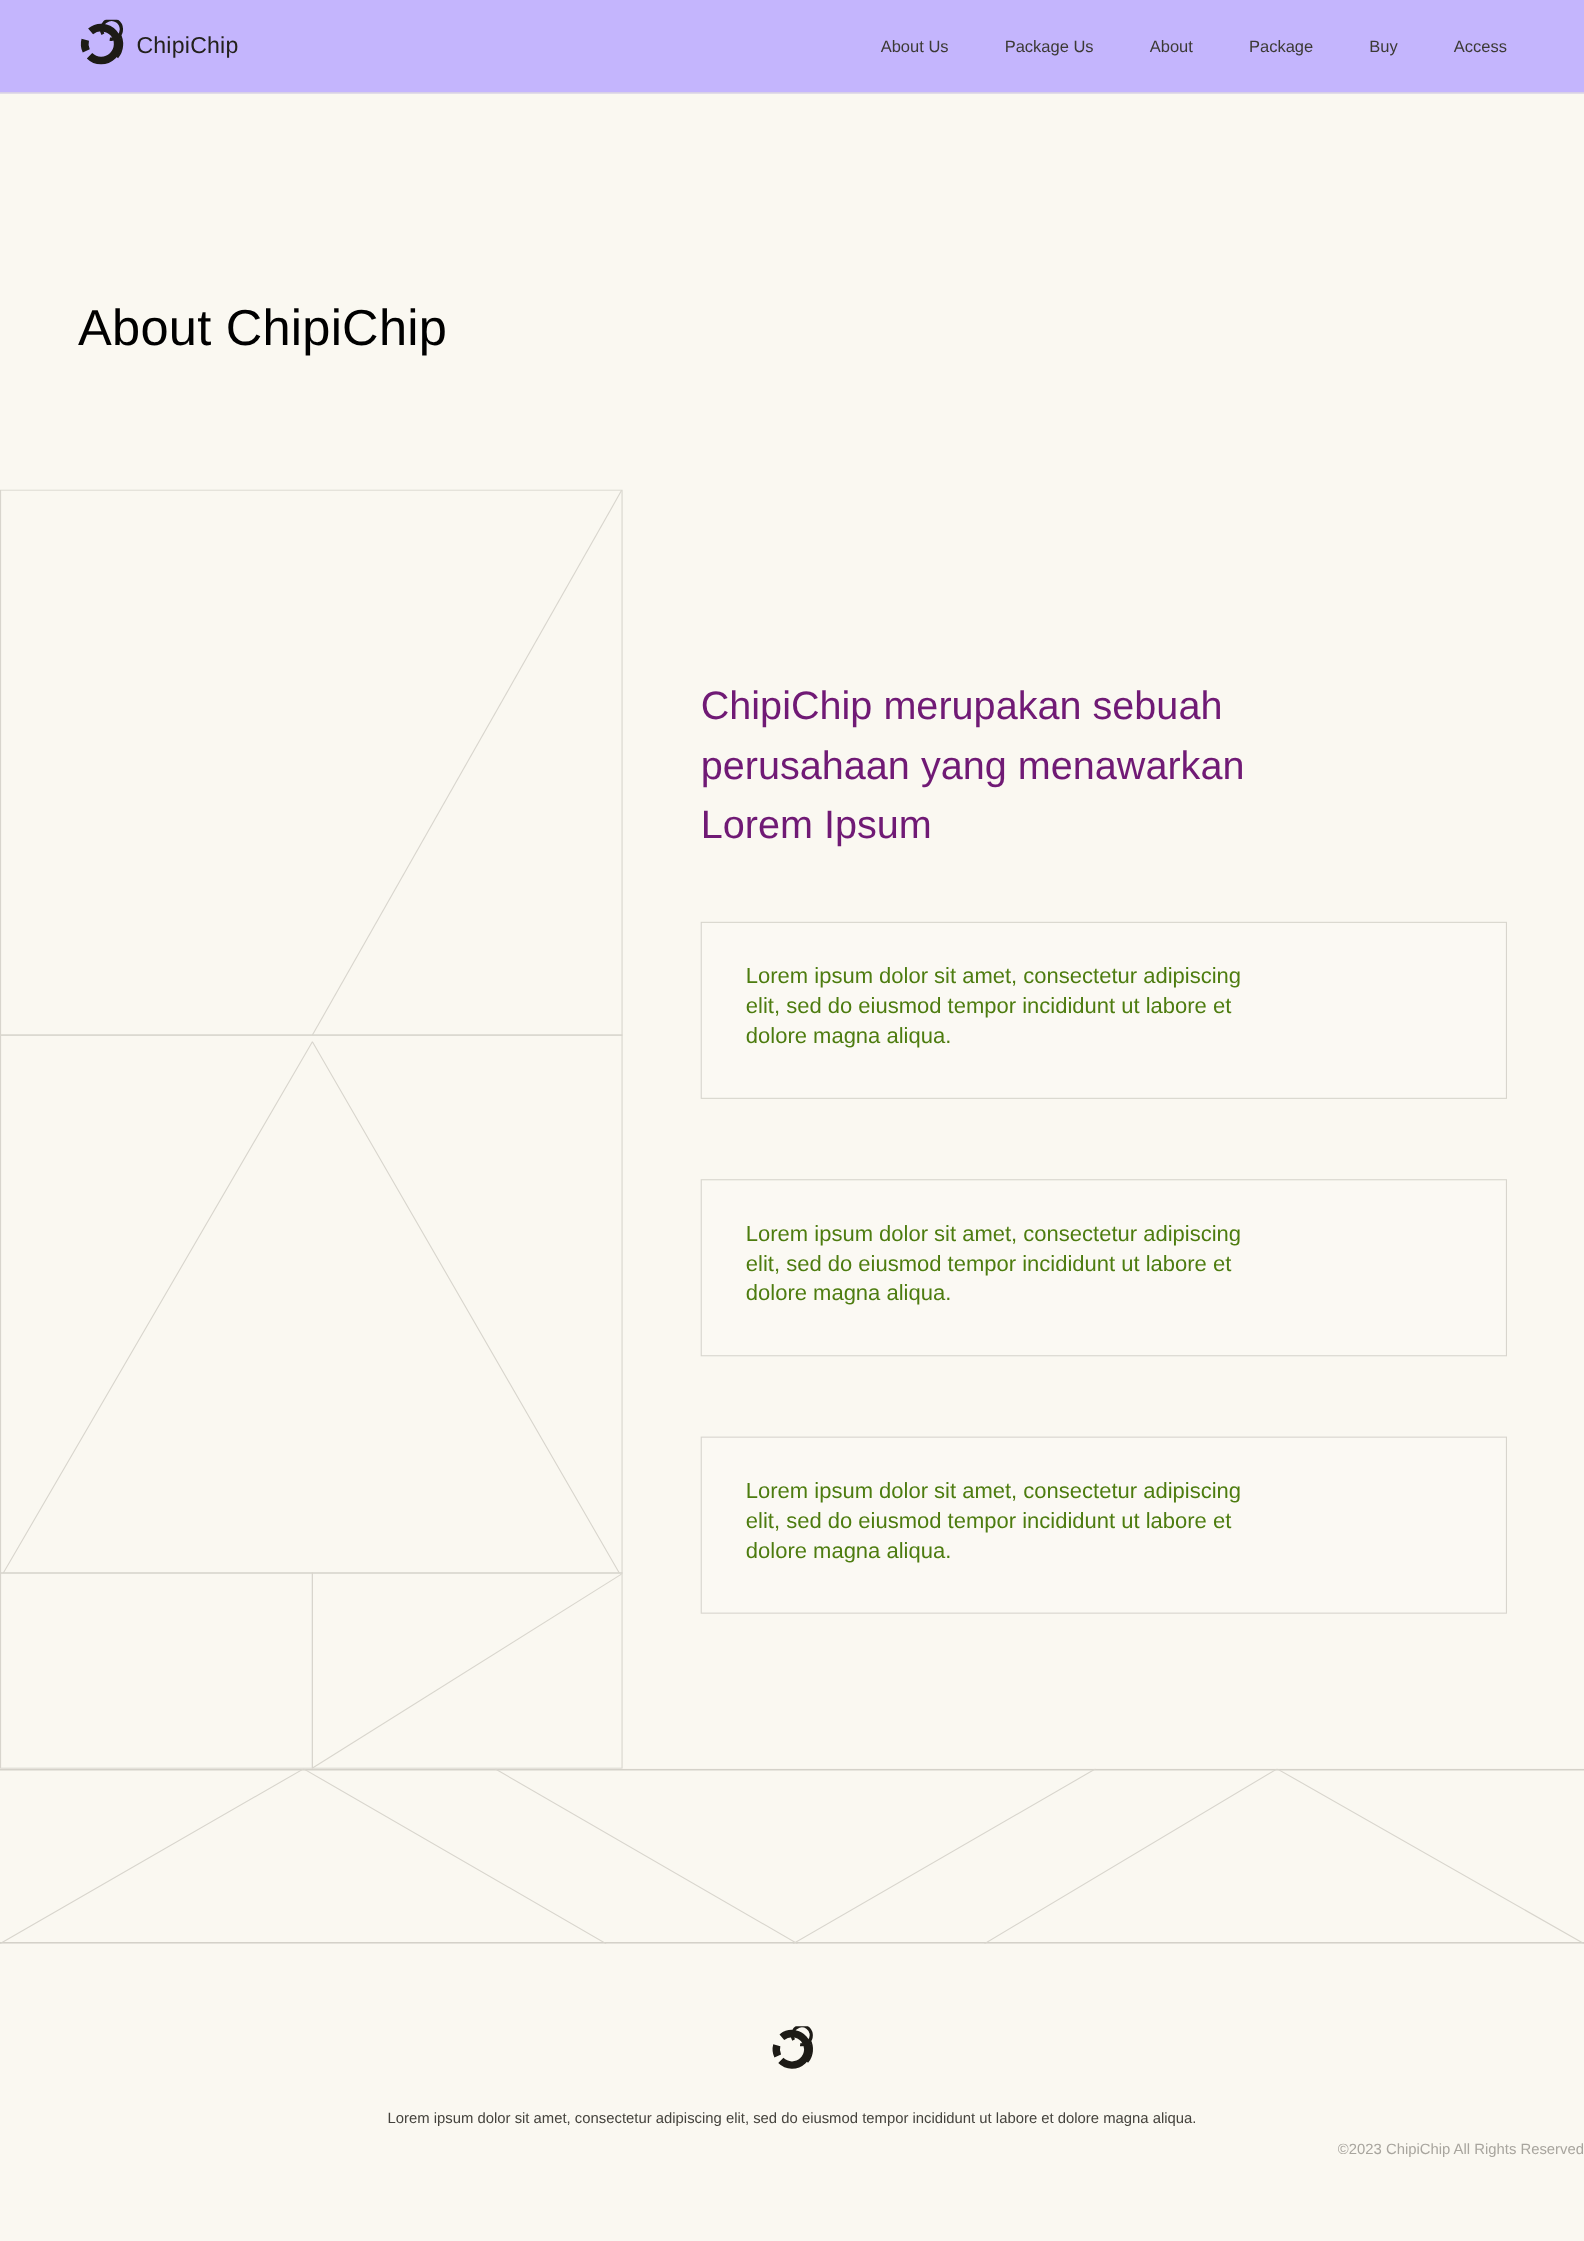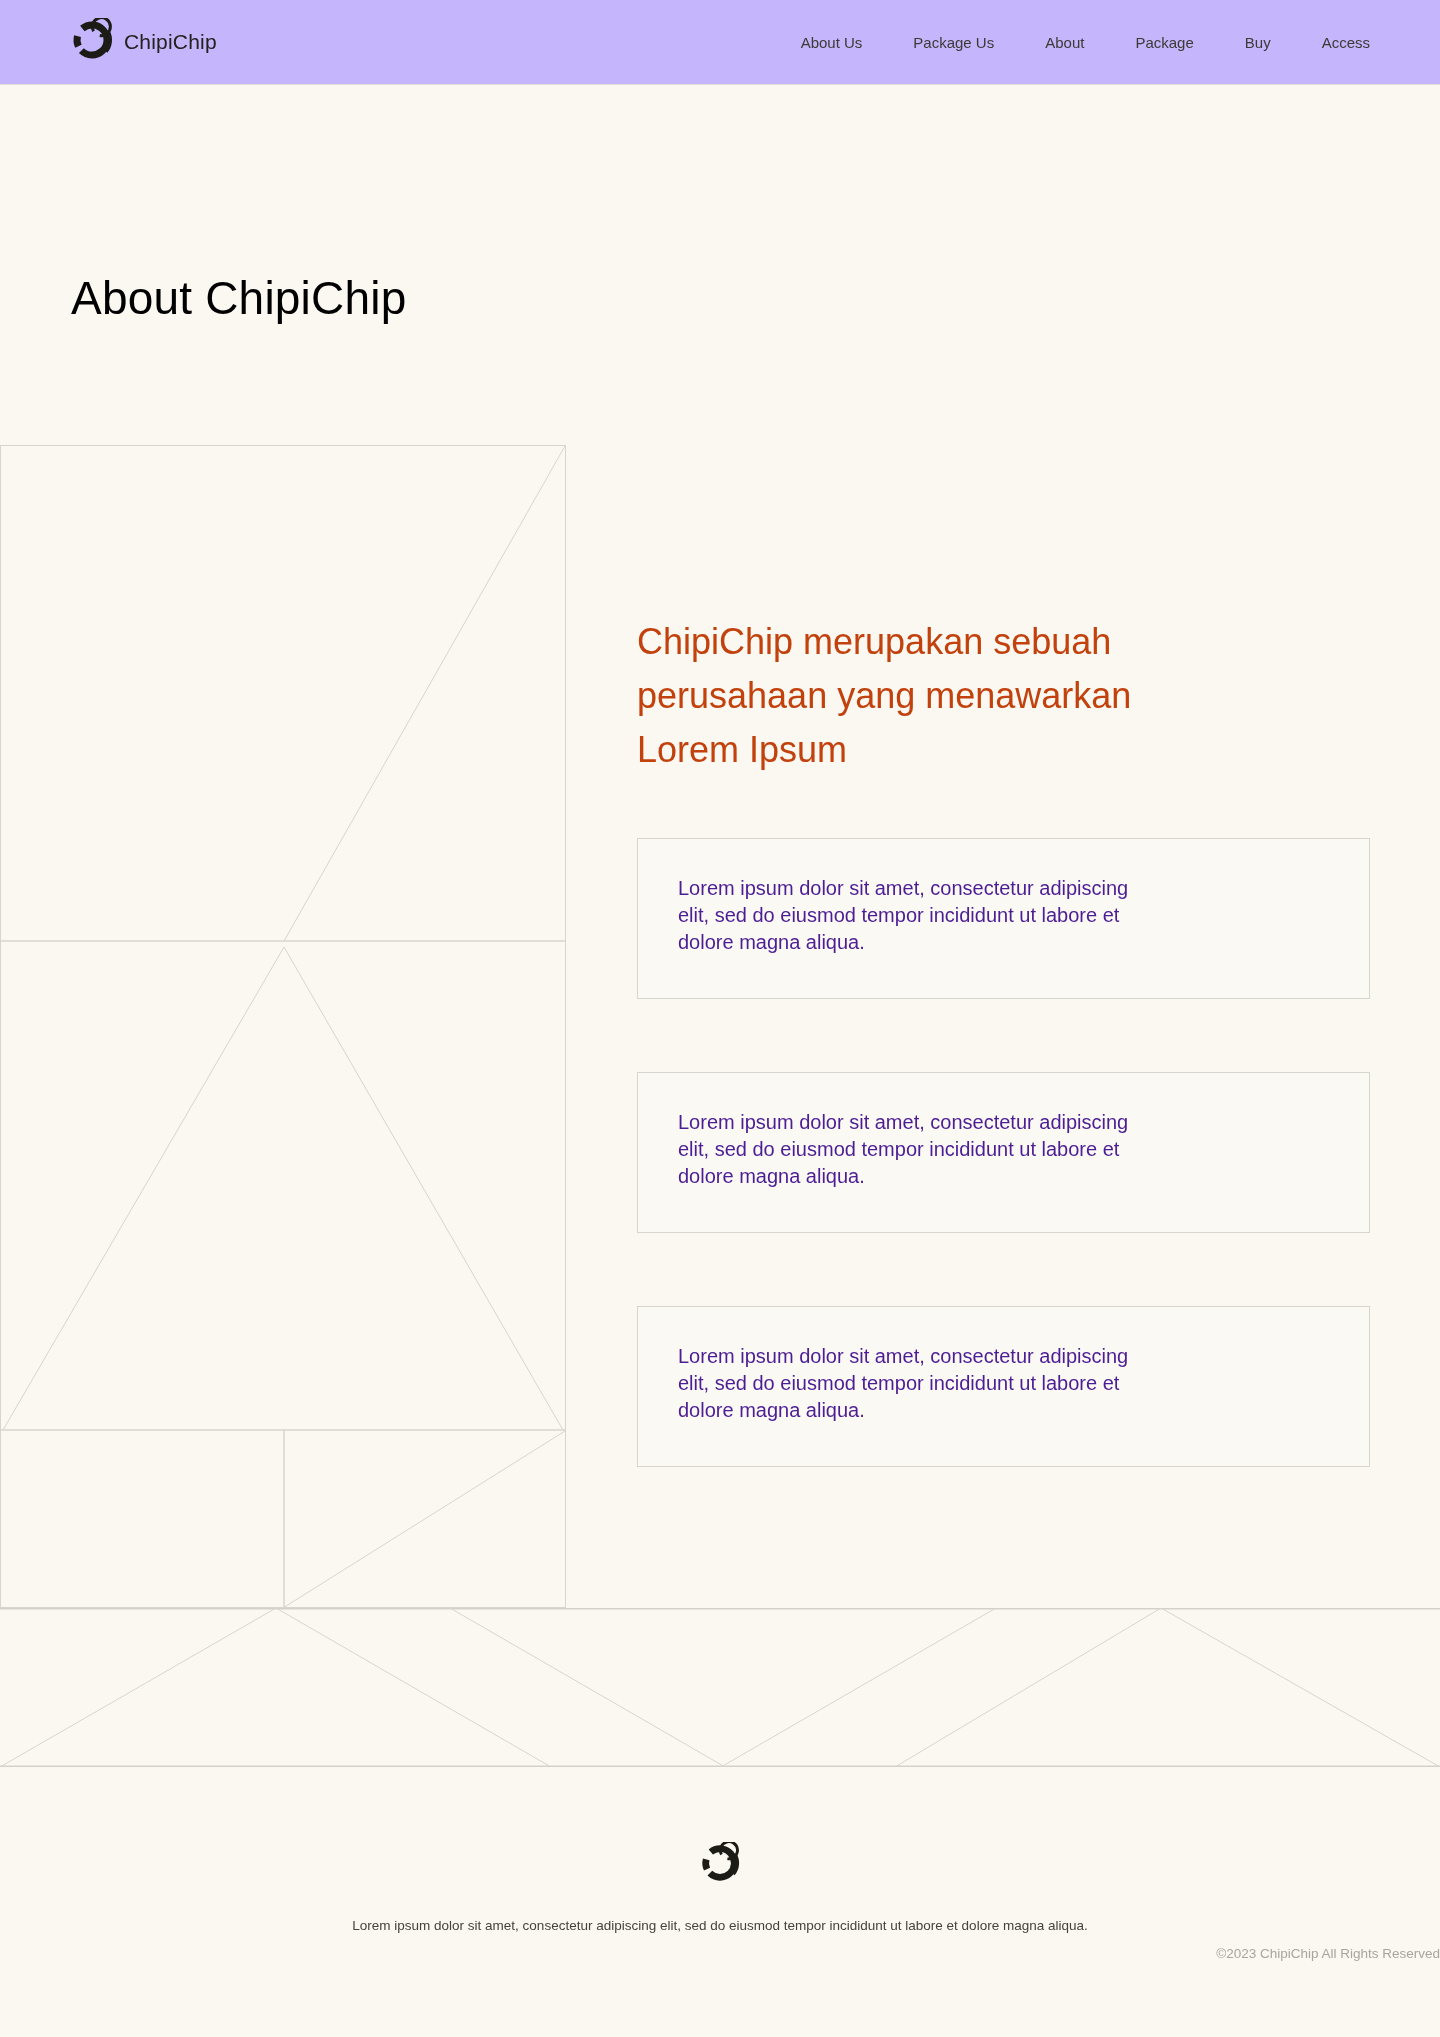--- a/index.html
+++ b/index.html
@@ -72,40 +72,40 @@
 
   
   .about-heading {
     position: absolute;
     left: 637px;
     top: 585px;
     width: 620px;
     font-size: 36px;
     line-height: 54px;
     font-weight: 500;
-    color: #c2410c;
+    color: #701a75;
     white-space: pre-line;
   }
   .info-card {
     position: absolute;
     left: 637px;
     width: 733px;
     height: 161px;
     box-sizing: border-box;
     border: 1px solid #D8D5CD;
     background: #FBF9F3;
     padding: 36px 40px;
   }
   .info-card.card-1 { top: 838px; }
   .info-card.card-2 { top: 1072px; }
   .info-card.card-3 { top: 1306px; }
   .card-text {
     font-size: 20px;
     line-height: 27px;
-    color: #4c1d95;
+    color: #4d7c0f;
     white-space: pre-line;
   }
 
   
   .zigzag-band {
     position: absolute;
     left: 0;
     top: 1608px;
     width: 1440px;
     height: 159px;

